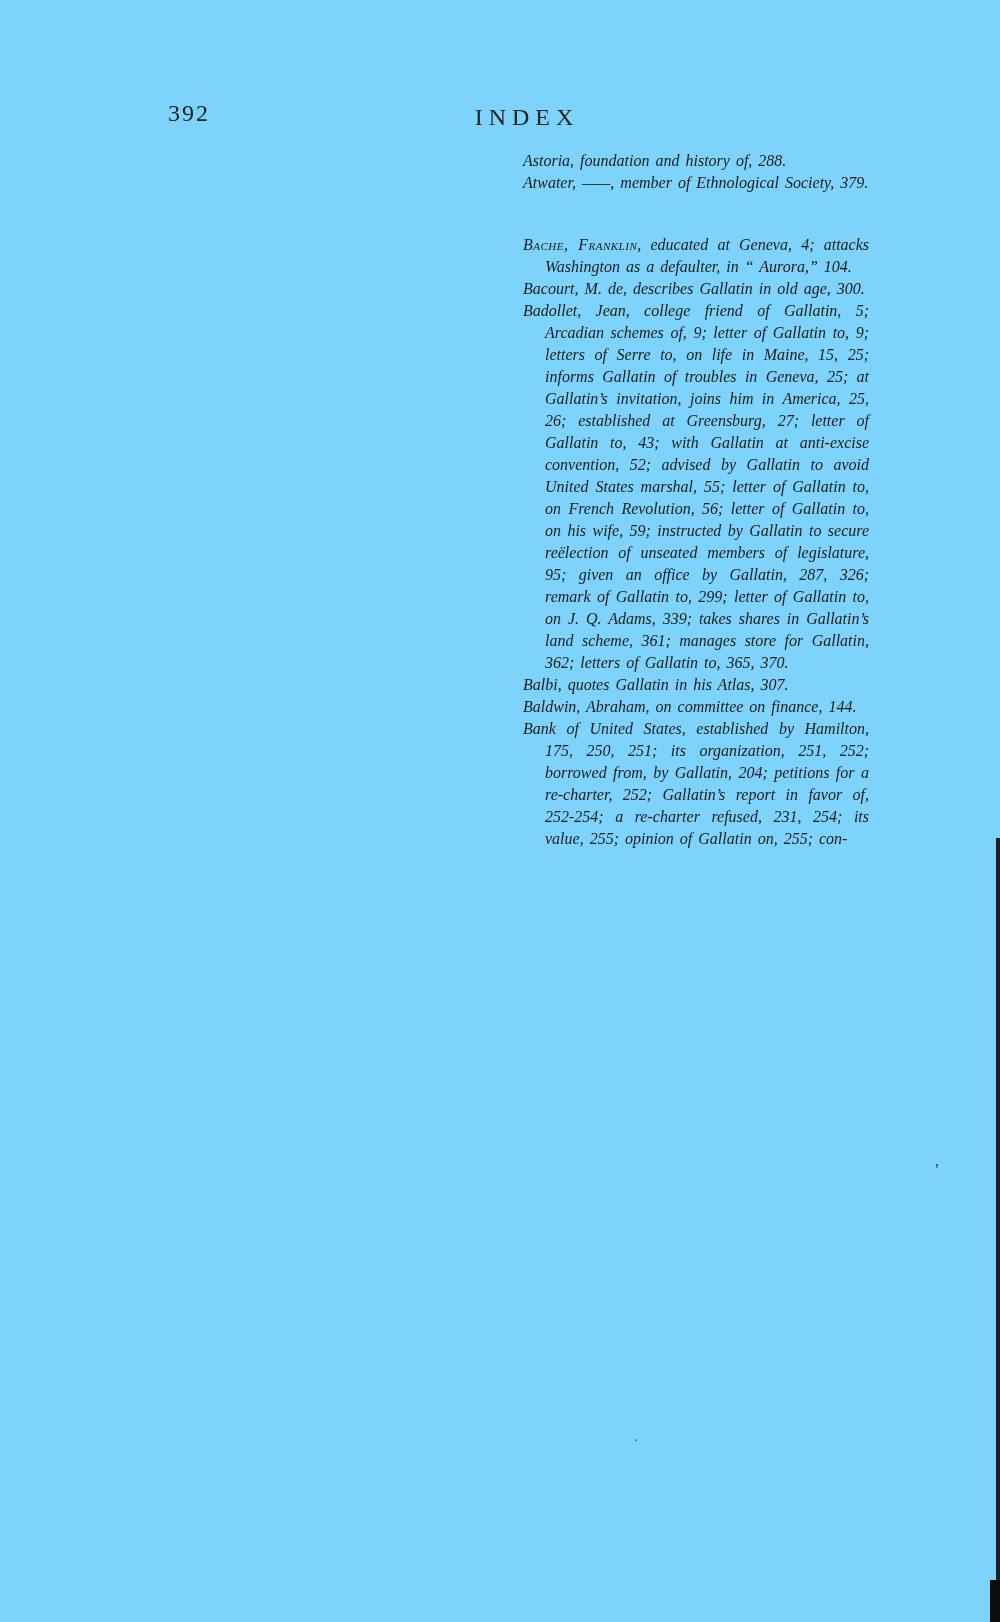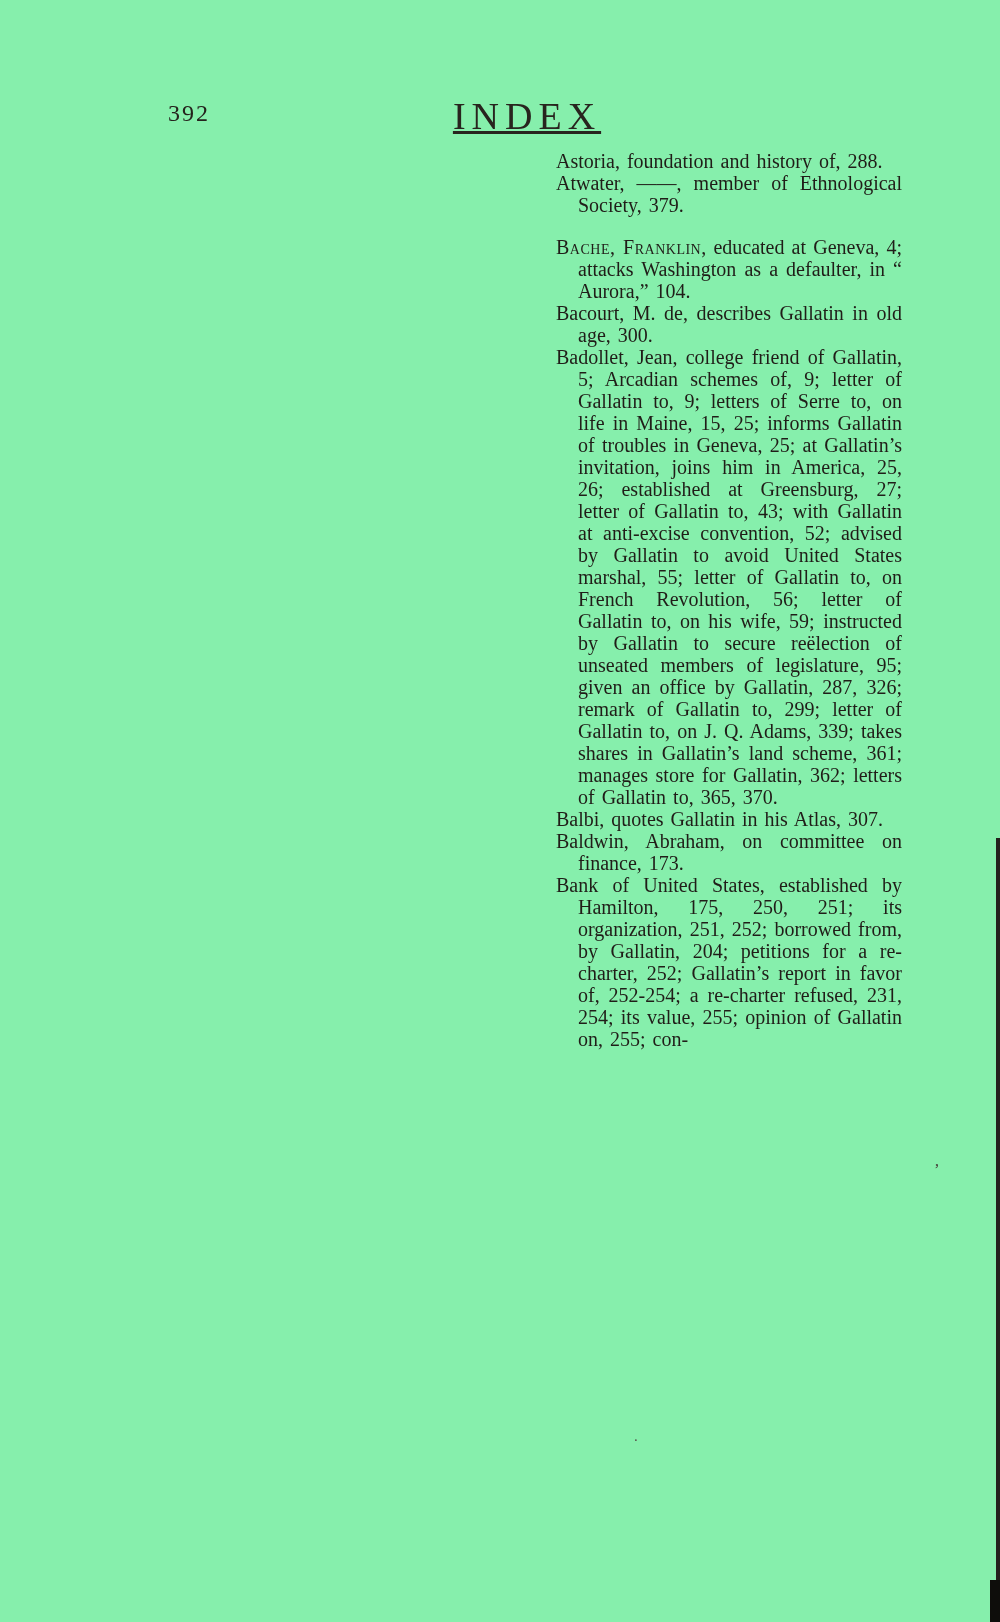--- a/index.html
+++ b/index.html
@@ -4,60 +4,60 @@
 <style>
   html, body {
     margin: 0;
     padding: 0;
     background: #f6f4ee;
   }
   .page {
     position: relative;
     width: 1000px;
     height: 1622px;
-    background: #86efac;
+    background: #7dd3fc;
     overflow: hidden;
     font-family: "Liberation Serif", "DejaVu Serif", serif;
     color: #201d18;
   }
   .page-number {
     position: absolute;
     left: 168px;
     top: 100px;
     font-size: 24px;
     letter-spacing: 2px;
     color: #25221c;
   }
   .page-header {
     position: absolute;
     left: 527px;
-    top: 94px;
+    top: 104px;
     transform: translateX(-50%);
-    font-size: 38px;
+    font-size: 24px;
     letter-spacing: 6px;
     color: #28241e;
-    text-decoration: underline;
   }
   .index-column {
     position: absolute;
-    left: 556px;
+    left: 523px;
     top: 150px;
     width: 346px;
-    font-size: 20px;
+    font-size: 16px;
     line-height: 22px;
     text-align: justify;
     word-spacing: 2px;
+    font-style: italic;
   }
   .entry {
     margin: 0;
     padding-left: 22px;
     text-indent: -22px;
   }
   .entry.section-gap {
-    margin-top: 20px;
+    margin-top: 40px;
   }
   .lead {
     font-variant: small-caps;
     letter-spacing: 0.5px;
   }
   
   .scan-edge-thin {
     position: absolute;
     right: 0;
     top: 838px;
@@ -105,21 +105,21 @@
 
     <p class="entry section-gap"><span class="lead">Bache, Franklin</span><span>, educated at Geneva, 4; attacks Washington as a defaulter, in “ Aurora,” 104.</span></p>
 
 
     <p class="entry"><span class="lead"></span><span>Bacourt, M. de, describes Gallatin in old age, 300.</span></p>
 
     <p class="entry"><span class="lead"></span><span>Badollet, Jean, college friend of Gallatin, 5; Arcadian schemes of, 9; letter of Gallatin to, 9; letters of Serre to, on life in Maine, 15, 25; informs Gallatin of troubles in Geneva, 25; at Gallatin’s invitation, joins him in America, 25, 26; established at Greensburg, 27; letter of Gallatin to, 43; with Gallatin at anti-excise convention, 52; advised by Gallatin to avoid United States marshal, 55; letter of Gallatin to, on French Revolution, 56; letter of Gallatin to, on his wife, 59; instructed by Gallatin to secure reëlection of unseated members of legislature, 95; given an office by Gallatin, 287, 326; remark of Gallatin to, 299; letter of Gallatin to, on J. Q. Adams, 339; takes shares in Gallatin’s land scheme, 361; manages store for Gallatin, 362; letters of Gallatin to, 365, 370.</span></p>
 
     <p class="entry"><span class="lead"></span><span>Balbi, quotes Gallatin in his Atlas, 307.</span></p>
 
-    <p class="entry"><span class="lead"></span><span>Baldwin, Abraham, on committee on finance, 173.</span></p>
+    <p class="entry"><span class="lead"></span><span>Baldwin, Abraham, on committee on finance, 144.</span></p>
 
 
     <p class="entry"><span class="lead"></span><span>Bank of United States, established by Hamilton, 175, 250, 251; its organization, 251, 252; borrowed from, by Gallatin, 204; petitions for a re-charter, 252; Gallatin’s report in favor of, 252-254; a re-charter refused, 231, 254; its value, 255; opinion of Gallatin on, 255; con-</span></p>
 
   </div>
 
   <div class="scan-edge-thin"></div>
   <div class="scan-edge-blob"></div>
   <div class="scan-speck-quote">’</div>
   <div class="scan-speck-dot">.</div>

